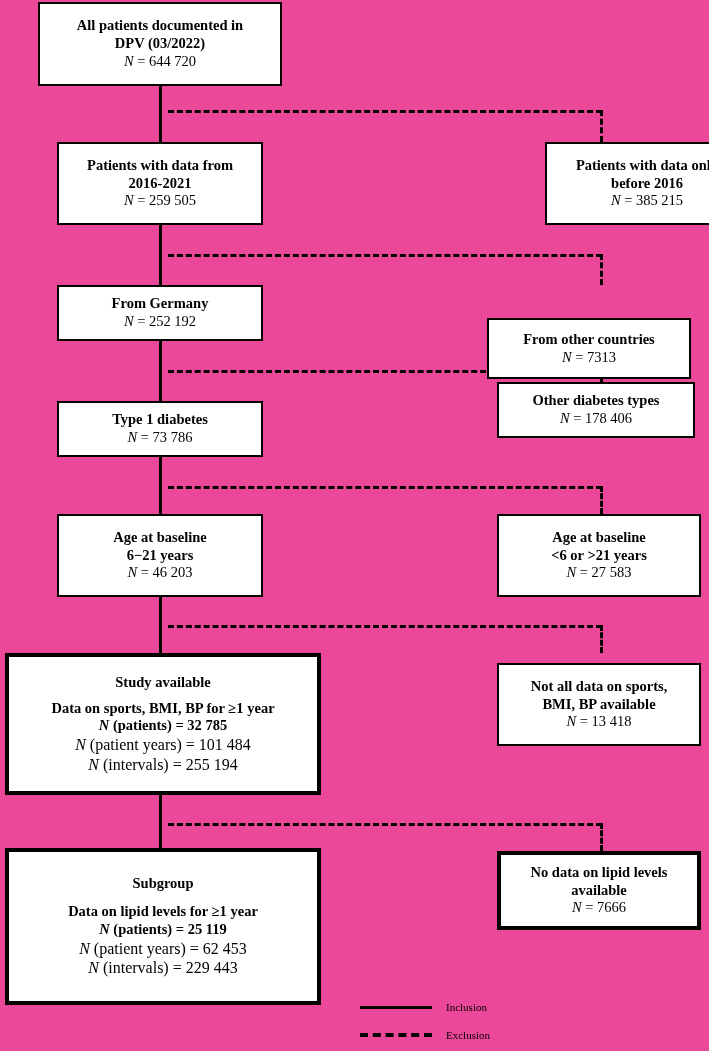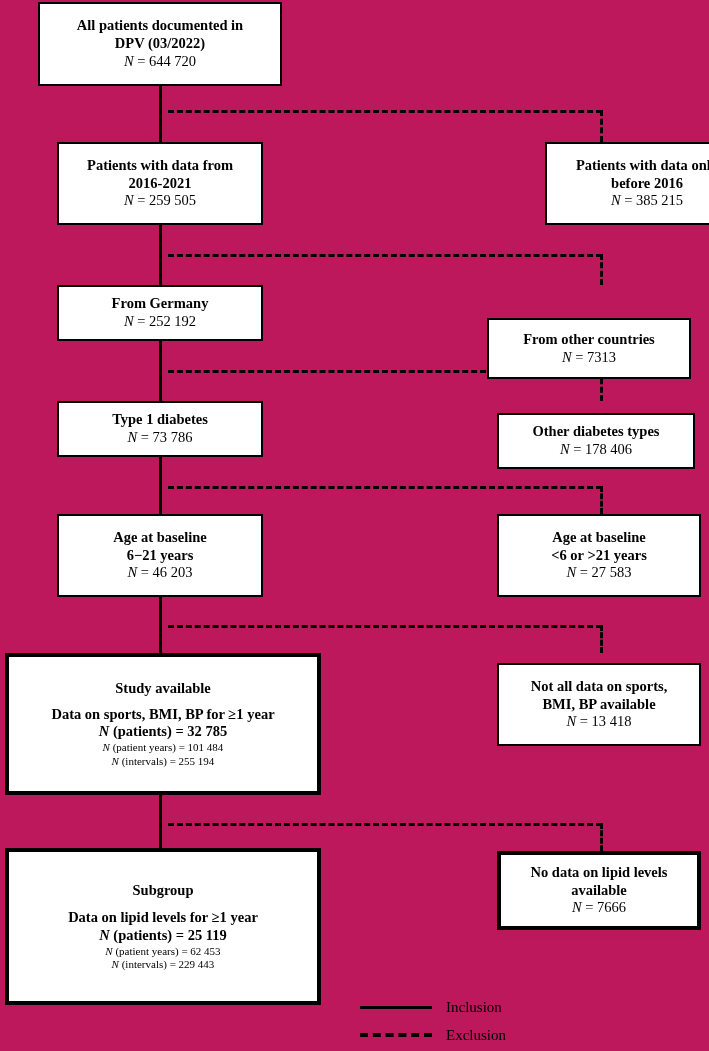--- a/index.html
+++ b/index.html
@@ -4,21 +4,21 @@
 <style>
   html, body {
     margin: 0;
     padding: 0;
     background: #ffffff;
   }
   #page {
     position: relative;
     width: 709px;
     height: 1051px;
-    background: #be185d;
+    background: #ec4899;
     font-family: "Liberation Serif", "DejaVu Serif", serif;
     color: #000000;
     overflow: hidden;
   }
 
   
   .node {
     position: absolute;
     box-sizing: border-box;
     border: 2px solid #000;
@@ -33,21 +33,21 @@
   }
   .node.thick { border-width: 4px; }
 
   .line {
     display: block;
     white-space: nowrap;
     line-height: 1.22;
     font-size: 14.5px;
   }
   .line.bold   { font-weight: bold; }
-  .line.small  { font-size: 11px; }
+  .line.small  { font-size: 16px; }
   .nvar {
     font-style: italic;
     font-family: "Liberation Serif", "DejaVu Serif", serif;
   }
 
   
   .conn {
     position: absolute;
     z-index: 1;
   }
@@ -72,21 +72,21 @@
     height: 28px;
   }
   .legend-swatch {
     width: 72px;
     height: 0;
     margin-right: 14px;
   }
   .legend-swatch.solid  { border-top: 3px solid #000; }
   .legend-swatch.dashed { border-top: 4px dashed #000; }
   .legend-label {
-    font-size: 15px;
+    font-size: 11px;
     white-space: nowrap;
   }
 </style>
 </head>
 <body>
 
 <div id="page">
 
   <div class="conn v-solid" style="left:159px; top:86px;  height:56px;"></div>
   <div class="conn v-solid" style="left:159px; top:225px; height:60px;"></div>
@@ -139,21 +139,21 @@
   <div class="node" style="left:487px; top:285px; width:204px; height:61px;margin-top:33px;">
     <span class="line bold">From other countries</span>
     <span class="line"><i class="nvar">N</i> = 7313</span>
   </div>
 
   <div class="node" style="left:57px; top:401px; width:206px; height:56px;">
     <span class="line bold">Type 1 diabetes</span>
     <span class="line"><i class="nvar">N</i> = 73 786</span>
   </div>
 
-  <div class="node" style="left:497px; top:413px; width:198px; height:56px;">
+  <div class="node" style="left:497px; top:382px; width:198px; height:56px;">
     <span class="line bold">Other diabetes types</span>
     <span class="line"><i class="nvar">N</i> = 178 406</span>
   </div>
 
   <div class="node" style="left:57px; top:514px; width:206px; height:83px;">
     <span class="line bold">Age at baseline</span>
     <span class="line bold">6−21 years</span>
     <span class="line"><i class="nvar">N</i> = 46 203</span>
   </div>
 

